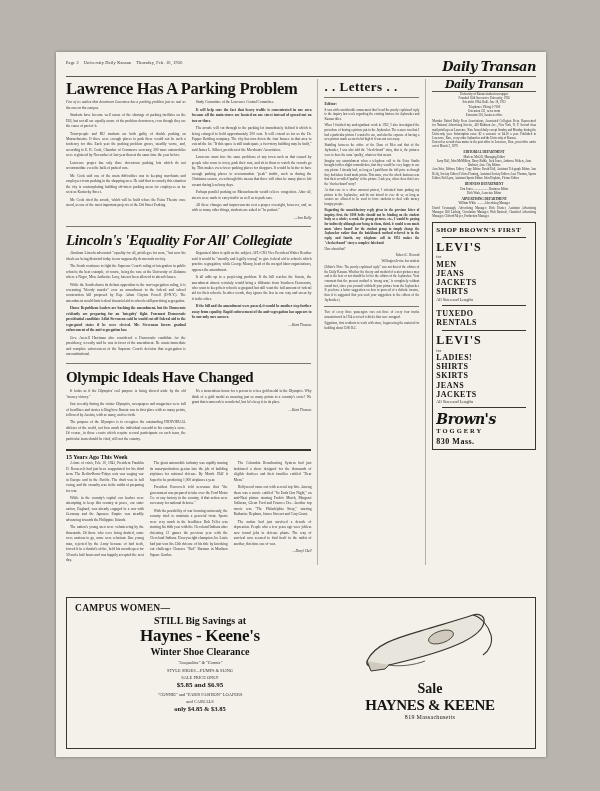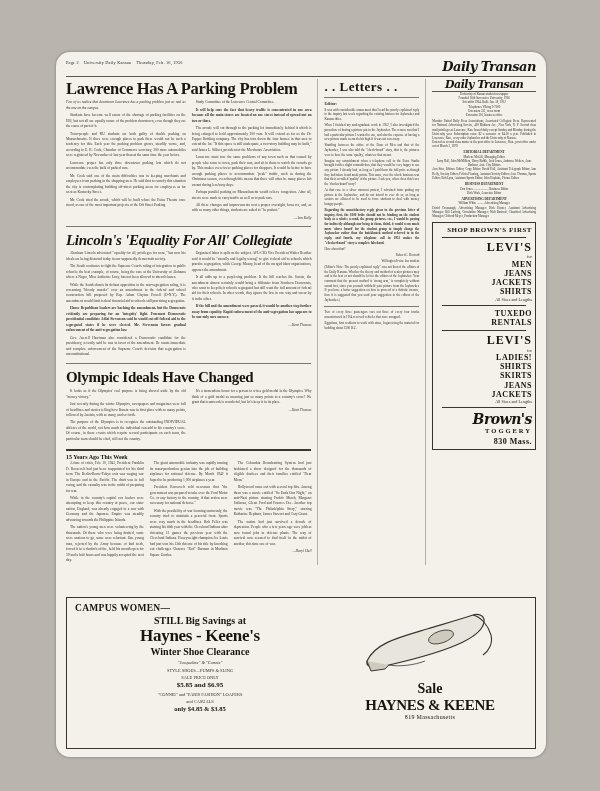--- a/index.html
+++ b/index.html
@@ -7,21 +7,20 @@
     width:600px;height:791px;background:#b9b5ad;
     font-family:"Liberation Serif", serif;
     overflow:hidden;
   }
   .page{
     position:absolute;left:56px;top:52px;width:490px;height:705px;
     background:#f3f1ea;
     box-shadow:0 0 3px rgba(0,0,0,.35);
     padding:8px 10px 0 10px;
     box-sizing:border-box;
-    border-radius:14px;
   }
   .masthead{display:flex;justify-content:space-between;align-items:flex-start;}
   .mh-left{font-size:4.3px;letter-spacing:.2px;color:#2a2a28;line-height:1.6;}
   .flag{
     text-align:right;
     font-family:"DejaVu Serif", serif;
     line-height:1;
   }
   .flag .t1{font-size:13px;font-weight:bold;letter-spacing:-0.5px;color:#17150f;font-style:italic;}
   .rule{border-top:1px solid #5a564c;margin:3px 0 2px 0;}
@@ -59,21 +58,21 @@
   .letters-title{
     font-size:13px;font-weight:bold;color:#17150f;letter-spacing:.5px;margin:0 0 2px 0;
   }
   .sm-label{font-size:4px;font-weight:bold;color:#33312c;margin-bottom:1px;}
   .tiny{font-size:3.2px;line-height:1.45;color:#33312c;text-align:justify;}
   .tiny p{margin:0 0 1.5px 0;}
   .staff{font-size:3px;line-height:1.4;color:#2f2d28;text-align:center;}
   .staff .hd{font-weight:bold;font-size:3.2px;display:block;margin-top:2px;}
 
   
-  .ad{border:1.3px solid #3a362d;padding:3px;margin-top:4px;text-align:right;background:#f3f1ea;}
+  .ad{border:1.3px solid #3a362d;padding:3px;margin-top:4px;text-align:left;background:#f3f1ea;}
   .ad .big{font-size:12px;font-weight:bold;letter-spacing:1px;color:#17150f;line-height:1.1;}
   .ad .mid{font-size:8px;font-weight:bold;letter-spacing:.5px;color:#17150f;line-height:1.15;}
   .ad .small{font-size:4.2px;color:#33312c;line-height:1.3;}
   .ad .rulead{border-top:1px solid #3a362d;margin:3px 6px;}
   .script{
     font-family:"DejaVu Serif", serif;font-style:italic;font-weight:bold;
     font-size:14px;color:#17150f;letter-spacing:-0.5px;
   }
 
   .bigad{

